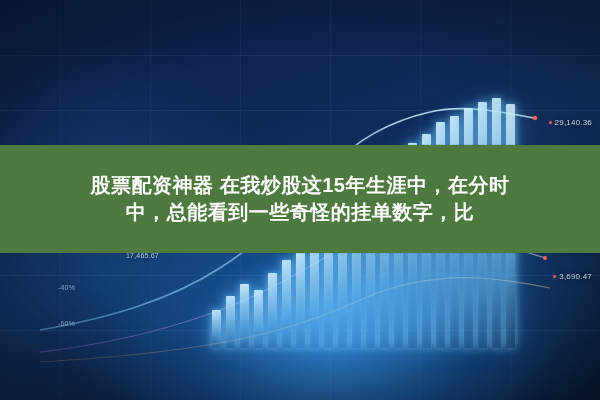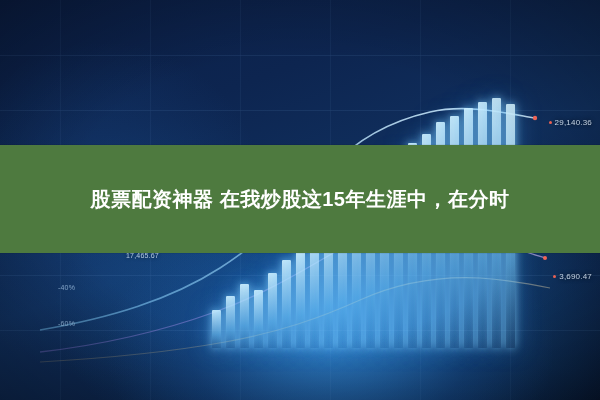--- a/index.html
+++ b/index.html
@@ -230,15 +230,16 @@
   </div>
 
   <div class="axis-tag" style="left:58px; top:284px;"><span>-40%</span></div>
   <div class="axis-tag" style="left:58px; top:320px;"><span>-60%</span></div>
 
   <div class="vignette"></div>
 
   <div class="caption-band"></div>
   <div class="caption-text">
     <div class="caption-line">股票配资神器 在我炒股这15年生涯中，在分时</div>
+    <div class="caption-line">中，总能看到一些奇怪的挂单数字，比</div>
   </div>
 
 </div>
 
 </body></html>

